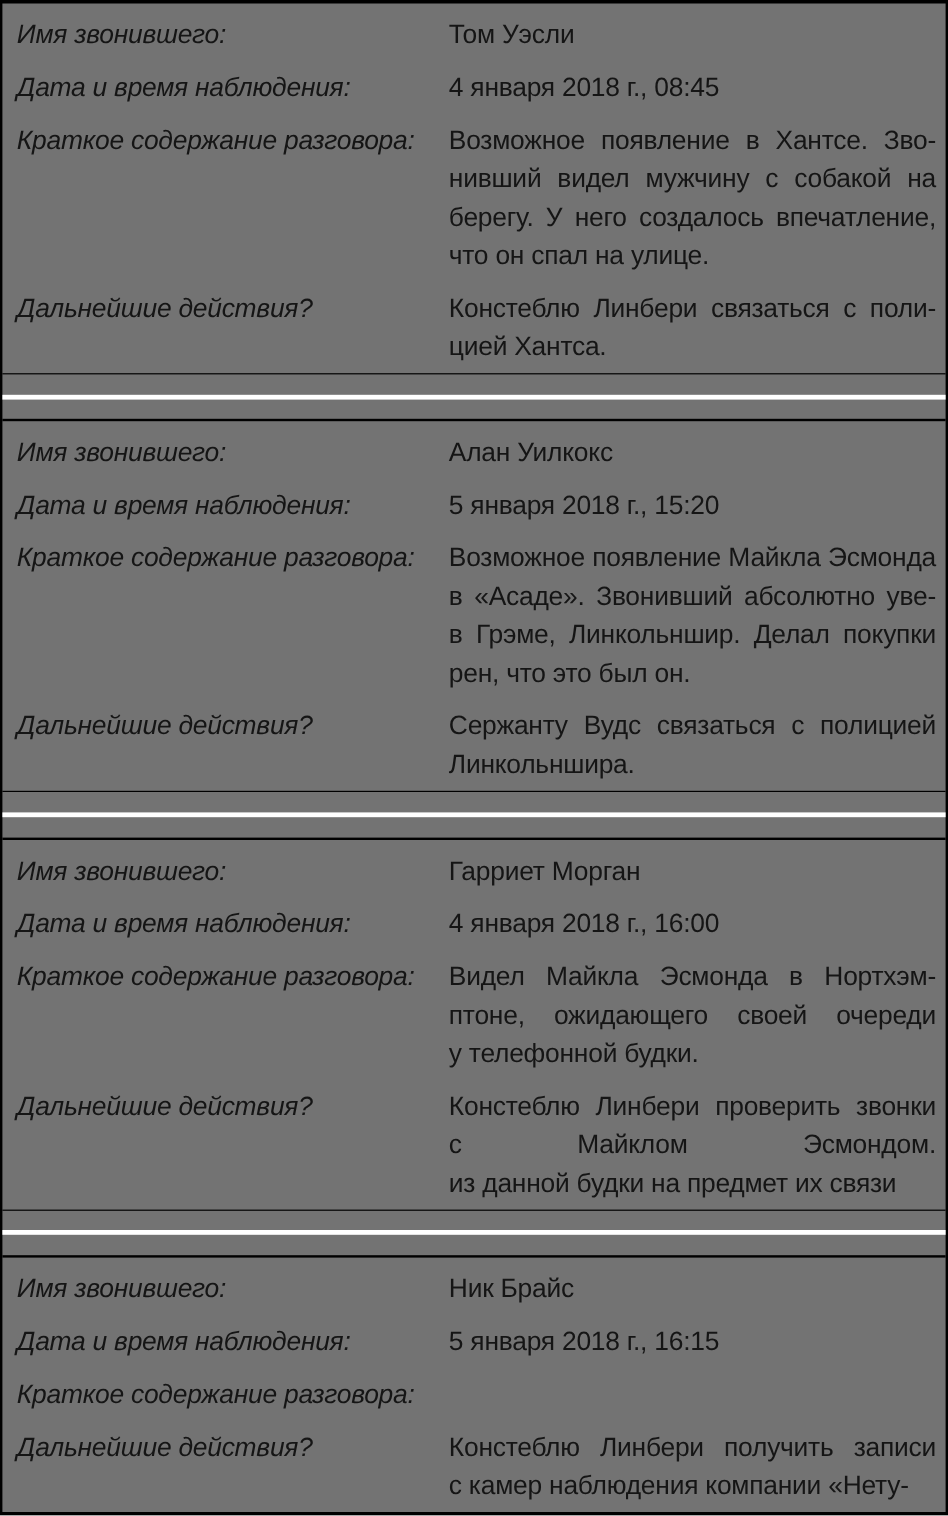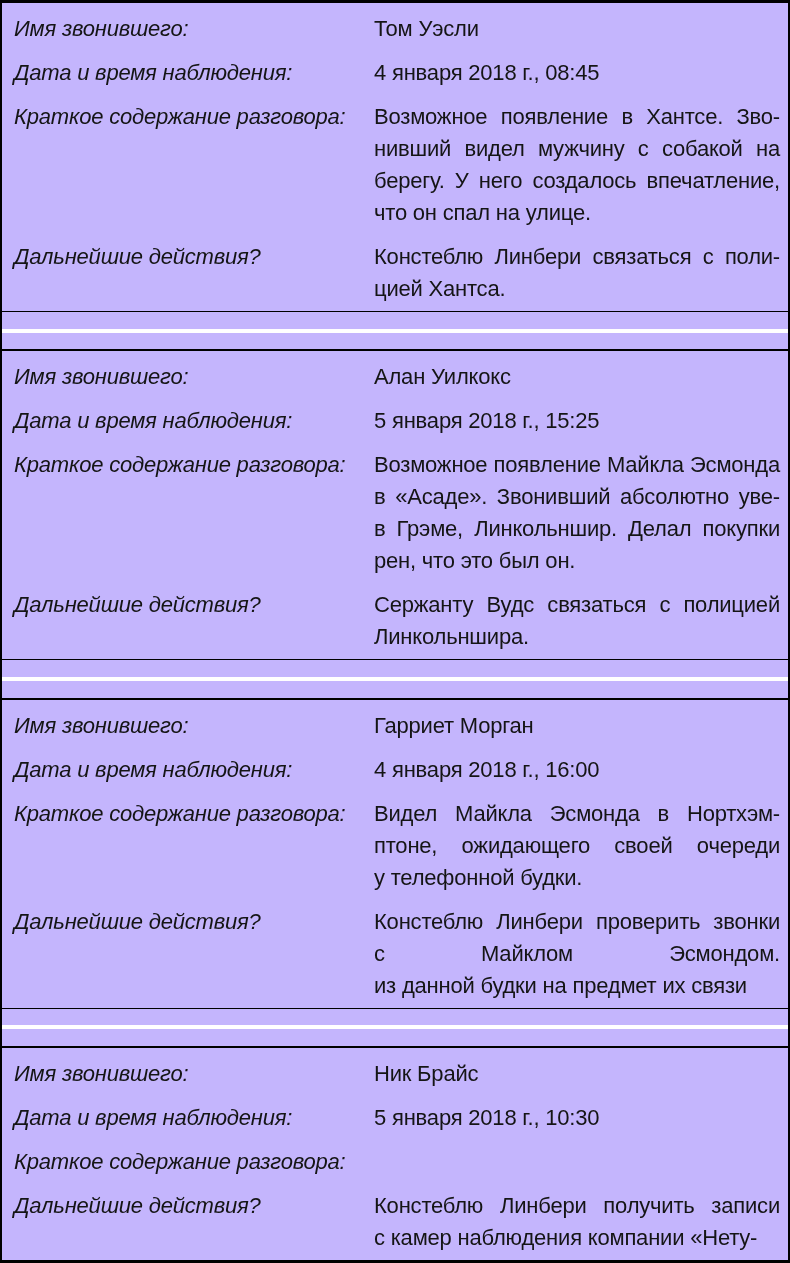--- a/index.html
+++ b/index.html
@@ -3,21 +3,21 @@
 <meta charset="utf-8">
 <style>
   html, body {
     margin: 0;
     padding: 0;
     background: #ffffff;
   }
   .page {
     width: 790px;
     height: 1263px;
-    background: #c4b5fd;
+    background: #737373;
     overflow: hidden;
   }
   .log-table {
     box-sizing: border-box;
     width: 790px;
     height: 1263px;
     border: 2px solid #000000;
     border-top-width: 3px;
     border-bottom-width: 3px;
     display: flex;
@@ -95,21 +95,21 @@
 
     <div class="sep"></div>
 
     <section class="record has-bottom has-top">
       <div class="row">
         <div class="label">Имя звонившего:</div>
         <div class="value italic">Алан Уилкокс</div>
       </div>
       <div class="row">
         <div class="label">Дата и время наблюдения:</div>
-        <div class="value">5 января 2018 г., 15:25</div>
+        <div class="value">5 января 2018 г., 15:20</div>
       </div>
       <div class="row">
         <div class="label">Краткое содержание разговора:</div>
         <div class="value justify">
             <div class="line">Возможное появление Майкла Эсмонда</div>
             <div class="line">в «Асаде». Звонивший абсолютно уве-</div>
             <div class="line">в Грэме, Линкольншир. Делал покупки</div>
             <div class="line">рен, что это был он.</div>
           </div>
       </div>
@@ -153,21 +153,21 @@
 
     <div class="sep"></div>
 
     <section class="record has-top">
       <div class="row">
         <div class="label">Имя звонившего:</div>
         <div class="value italic">Ник Брайс</div>
       </div>
       <div class="row">
         <div class="label">Дата и время наблюдения:</div>
-        <div class="value">5 января 2018 г., 10:30</div>
+        <div class="value">5 января 2018 г., 16:15</div>
       </div>
       <div class="row">
         <div class="label">Краткое содержание разговора:</div>
       </div>
       <div class="row">
         <div class="label">Дальнейшие действия?</div>
         <div class="value justify">
             <div class="line">Констеблю Линбери получить записи</div>
             <div class="line">с камер наблюдения компании «Нету-</div>
           </div>

